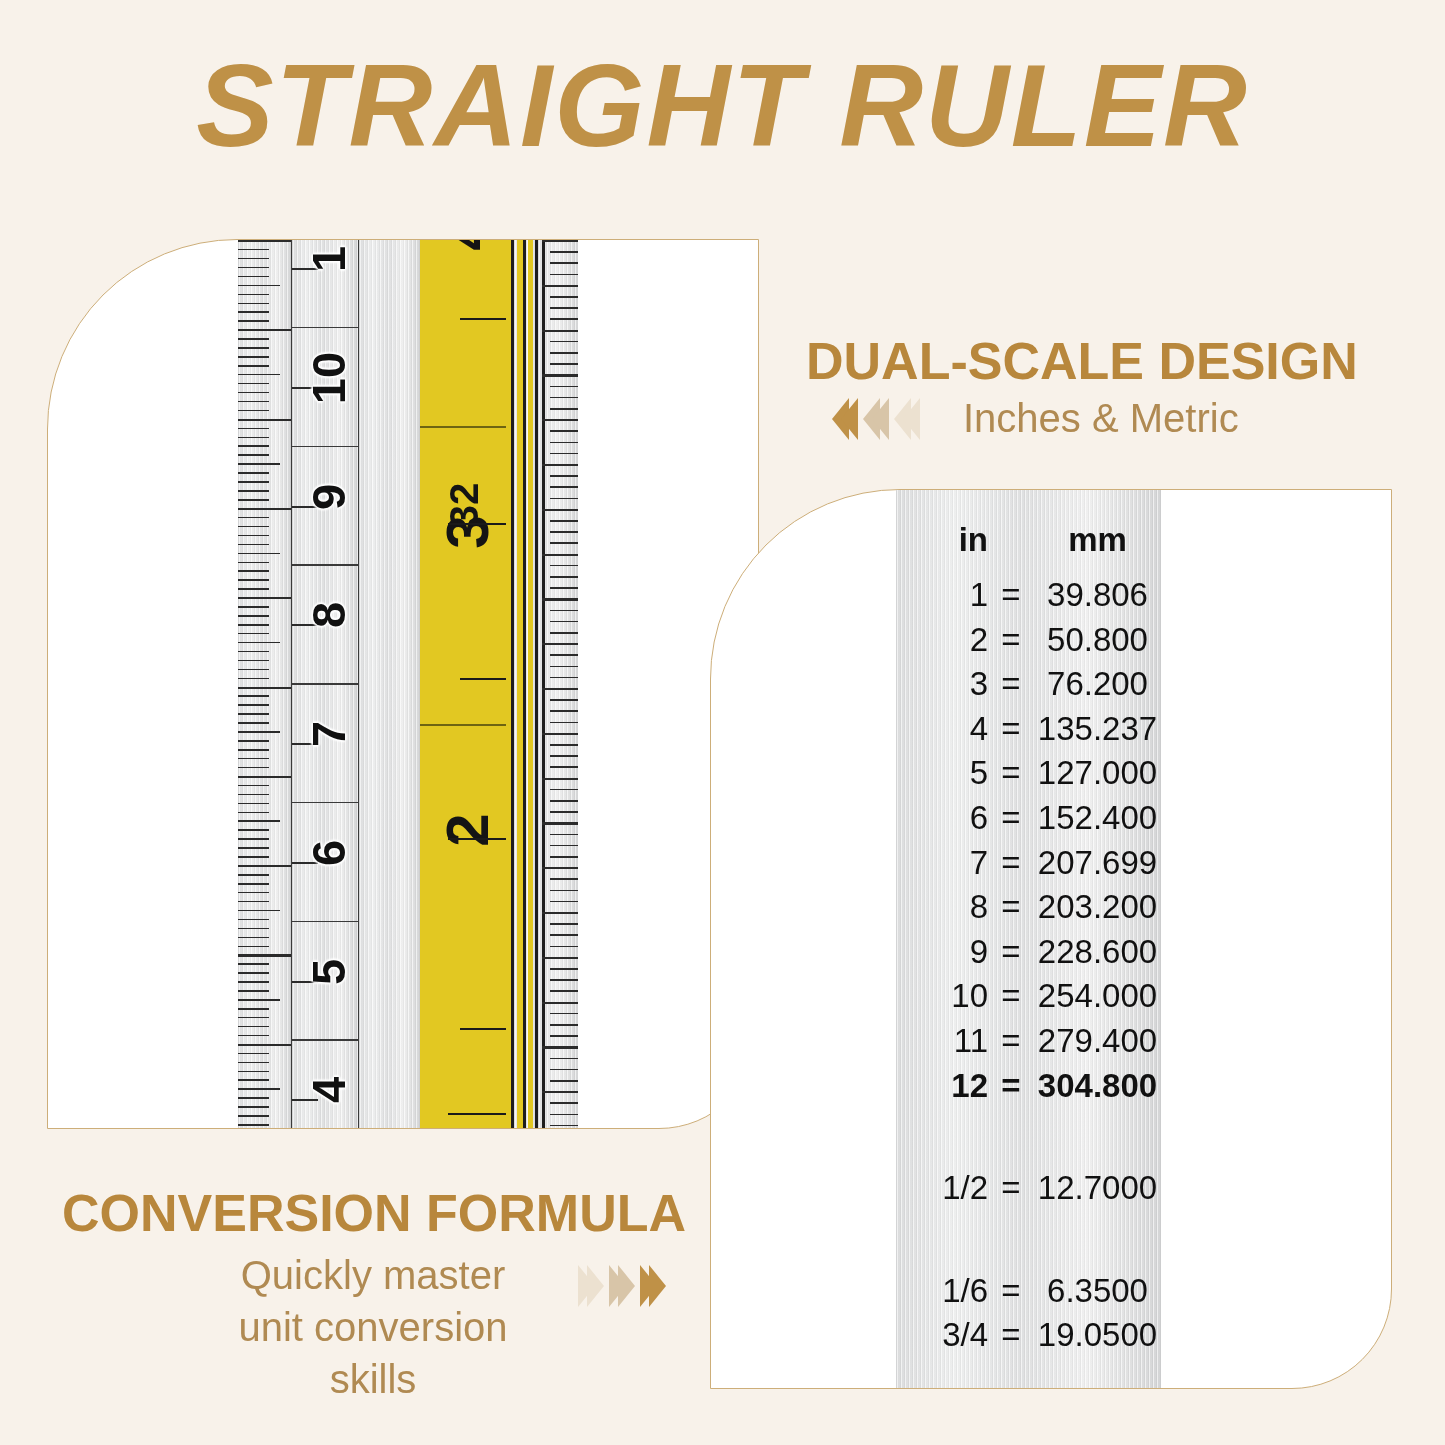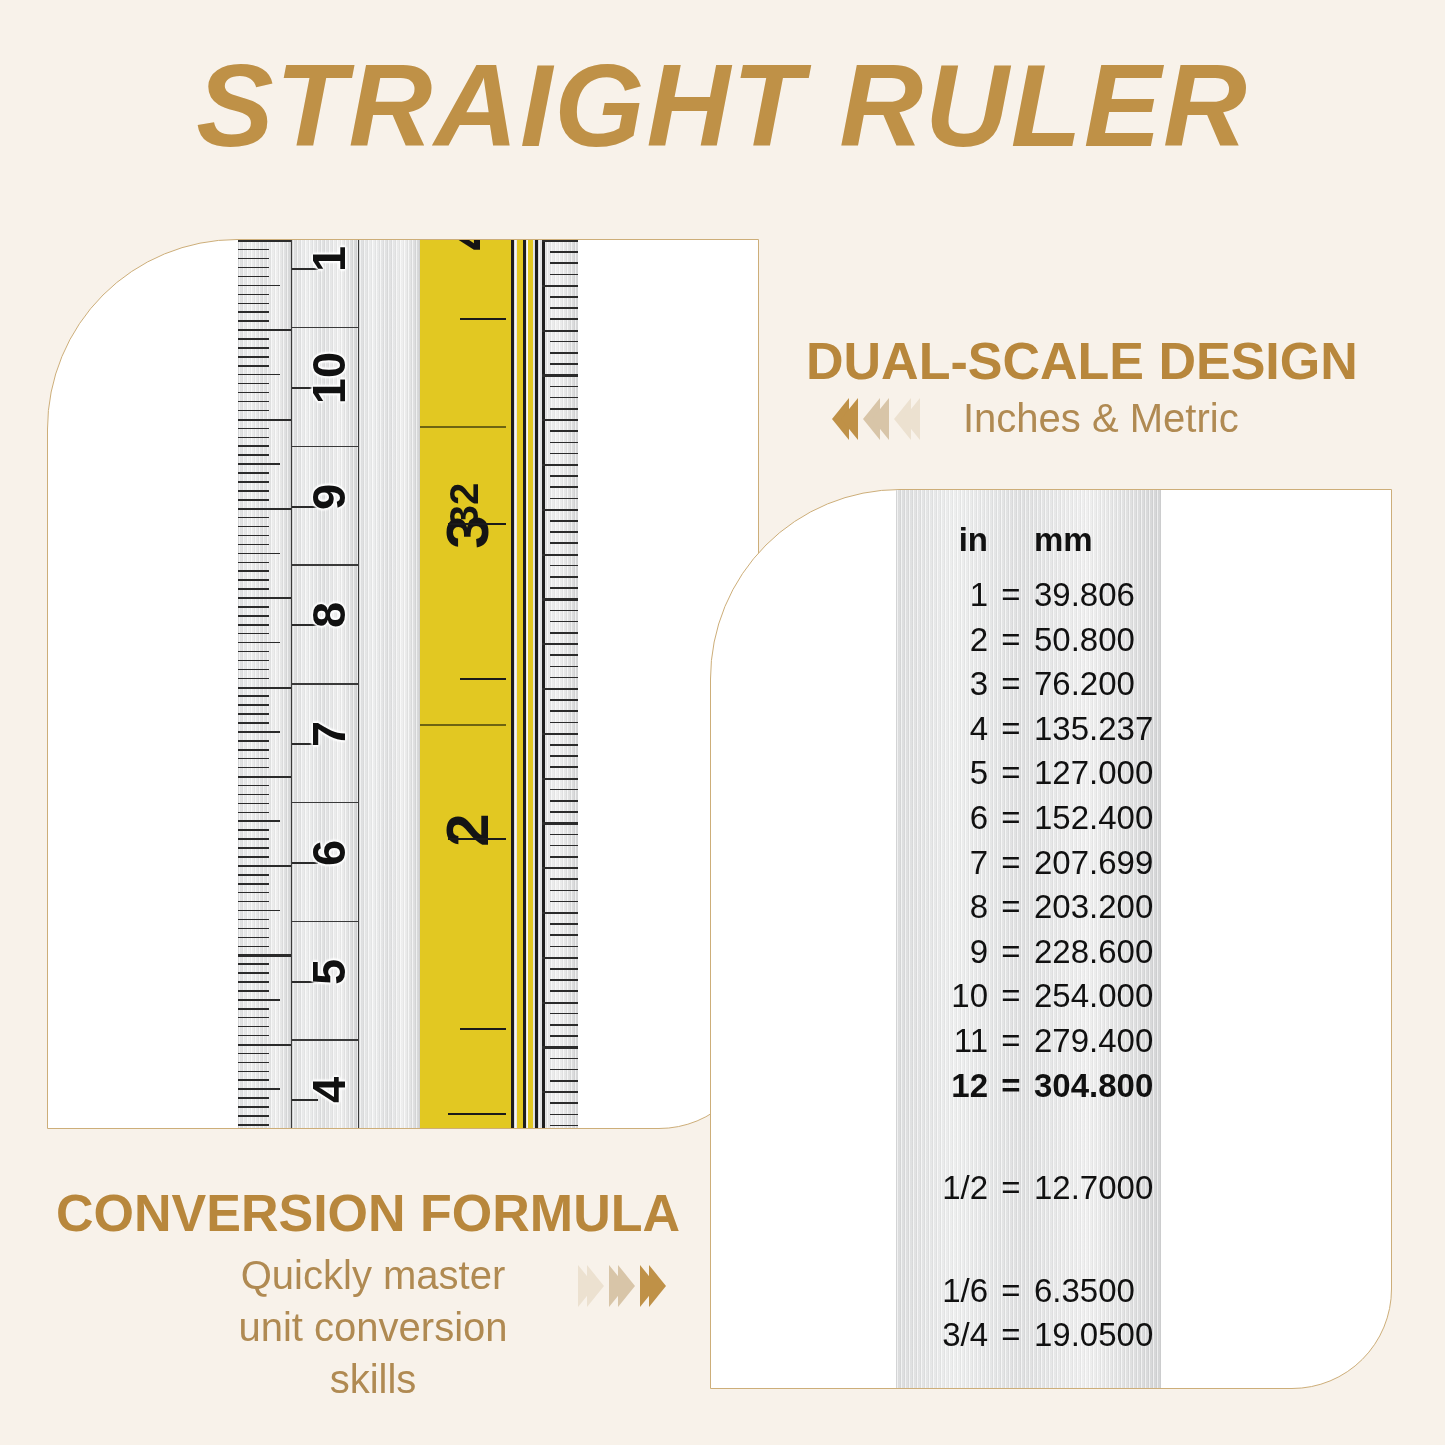--- a/index.html
+++ b/index.html
@@ -94,35 +94,35 @@
     font-size:33px;
     line-height:33px;
   }
   .trow{
     position:absolute;left:0;width:265px;
     display:flex;align-items:baseline;
     font-size:33px;
   }
   .c-in{width:92px;text-align:right;}
   .c-eq{width:46px;text-align:center;}
-  .c-mm{width:127px;text-align:left;}
+  .c-mm{width:127px;text-align:center;}
   .thead .c-in,.thead .c-mm{font-weight:bold;}
   
   .feat-title{
     position:absolute;
     font-size:52px;font-weight:bold;color:#b8873c;
     letter-spacing:0px;white-space:nowrap;
   }
   .feat-sub{
     position:absolute;
     font-size:40px;color:#b08a52;white-space:nowrap;
   }
   #dual-title{left:806px;top:331px;}
   #dual-sub{left:963px;top:396px;}
-  #conv-title{left:56px;top:1183px;}
+  #conv-title{left:62px;top:1183px;}
   #conv-sub{left:203px;top:1249px;text-align:center;line-height:52px;white-space:normal;width:340px;}
   .chev-group{position:absolute;display:flex;gap:5px;}
   #dual-chevs{left:832px;top:398px;}
   #conv-chevs{left:578px;top:1265px;}
   
   .chev-dbl{position:relative;width:26px;height:42px;}
   .chev-dbl::before,.chev-dbl::after{
     content:"";position:absolute;top:0;width:0;height:0;
     border-top:21px solid transparent;border-bottom:21px solid transparent;
   }

